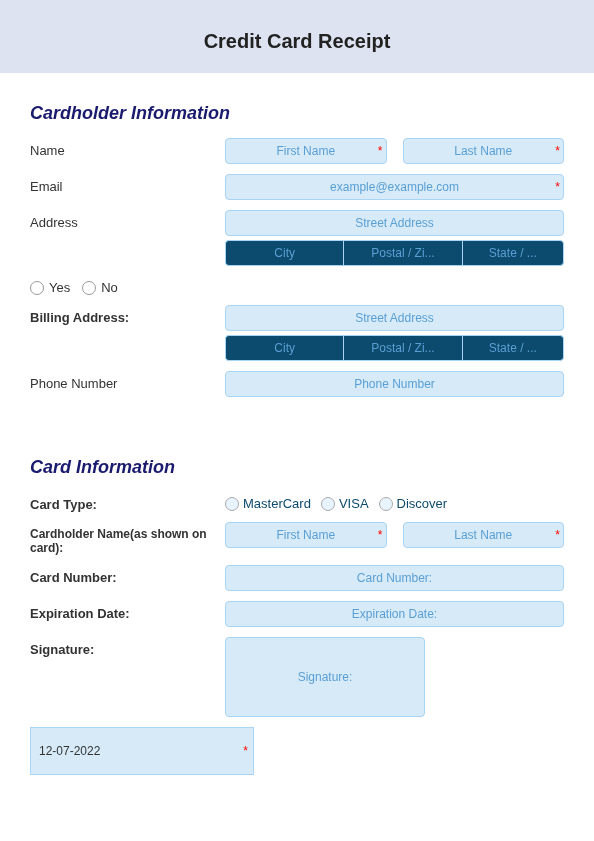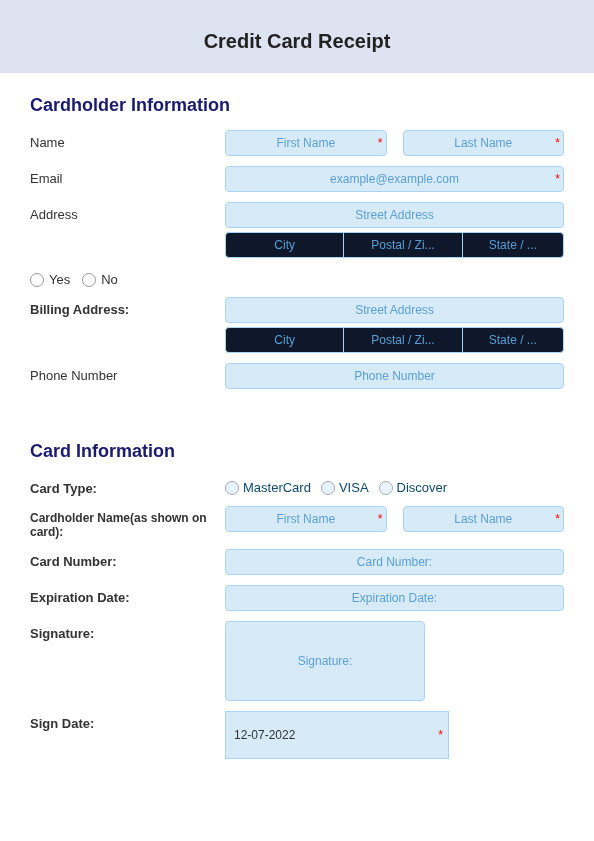--- a/index.html
+++ b/index.html
@@ -29,23 +29,24 @@
       color: #222;
     }
 
     .content {
       padding: 20px 30px;
     }
 
     .section-title {
       font-size: 18px;
       font-weight: bold;
+      font-style: italic;
       color: #1a1a6e;
       margin-bottom: 14px;
-      margin-top: 2px;
+      margin-top: 10px;
     }
 
     .form-row {
       display: flex;
       align-items: flex-start;
       margin-bottom: 10px;
     }
 
     .form-label {
       width: 195px;
@@ -175,21 +176,21 @@
       width: 100%;
     }
 
     .city-row {
       display: flex;
       gap: 0px;
       width: 100%;
     }
 
     .city-field {
-      background: #0f172a;
+      background: #0c4a6e;
       border: 1px solid #a8d4f5;
       border-radius: 4px;
       padding: 5px 8px;
       font-size: 12px;
       color: #5a9fd4;
       text-align: center;
     }
 
     .city-field:not(:last-child) {
       border-right: none;
@@ -360,21 +361,20 @@
   </div>
 
   <div class="form-row">
     <div class="form-label bold">Signature:</div>
     <div class="form-fields">
       <div class="signature-field">Signature:</div>
     </div>
   </div>
 
   <div class="form-row">
-    <div class="form-label bold">Sign Date:</div>
     <div class="sign-date-wrapper">
       <div class="sign-date-input">
         <span>12-07-2022</span>
         <span style="color:red; font-size:12px; position:absolute; right:5px;">*</span>
       </div>
     </div>
   </div>
 
 </div>
 

